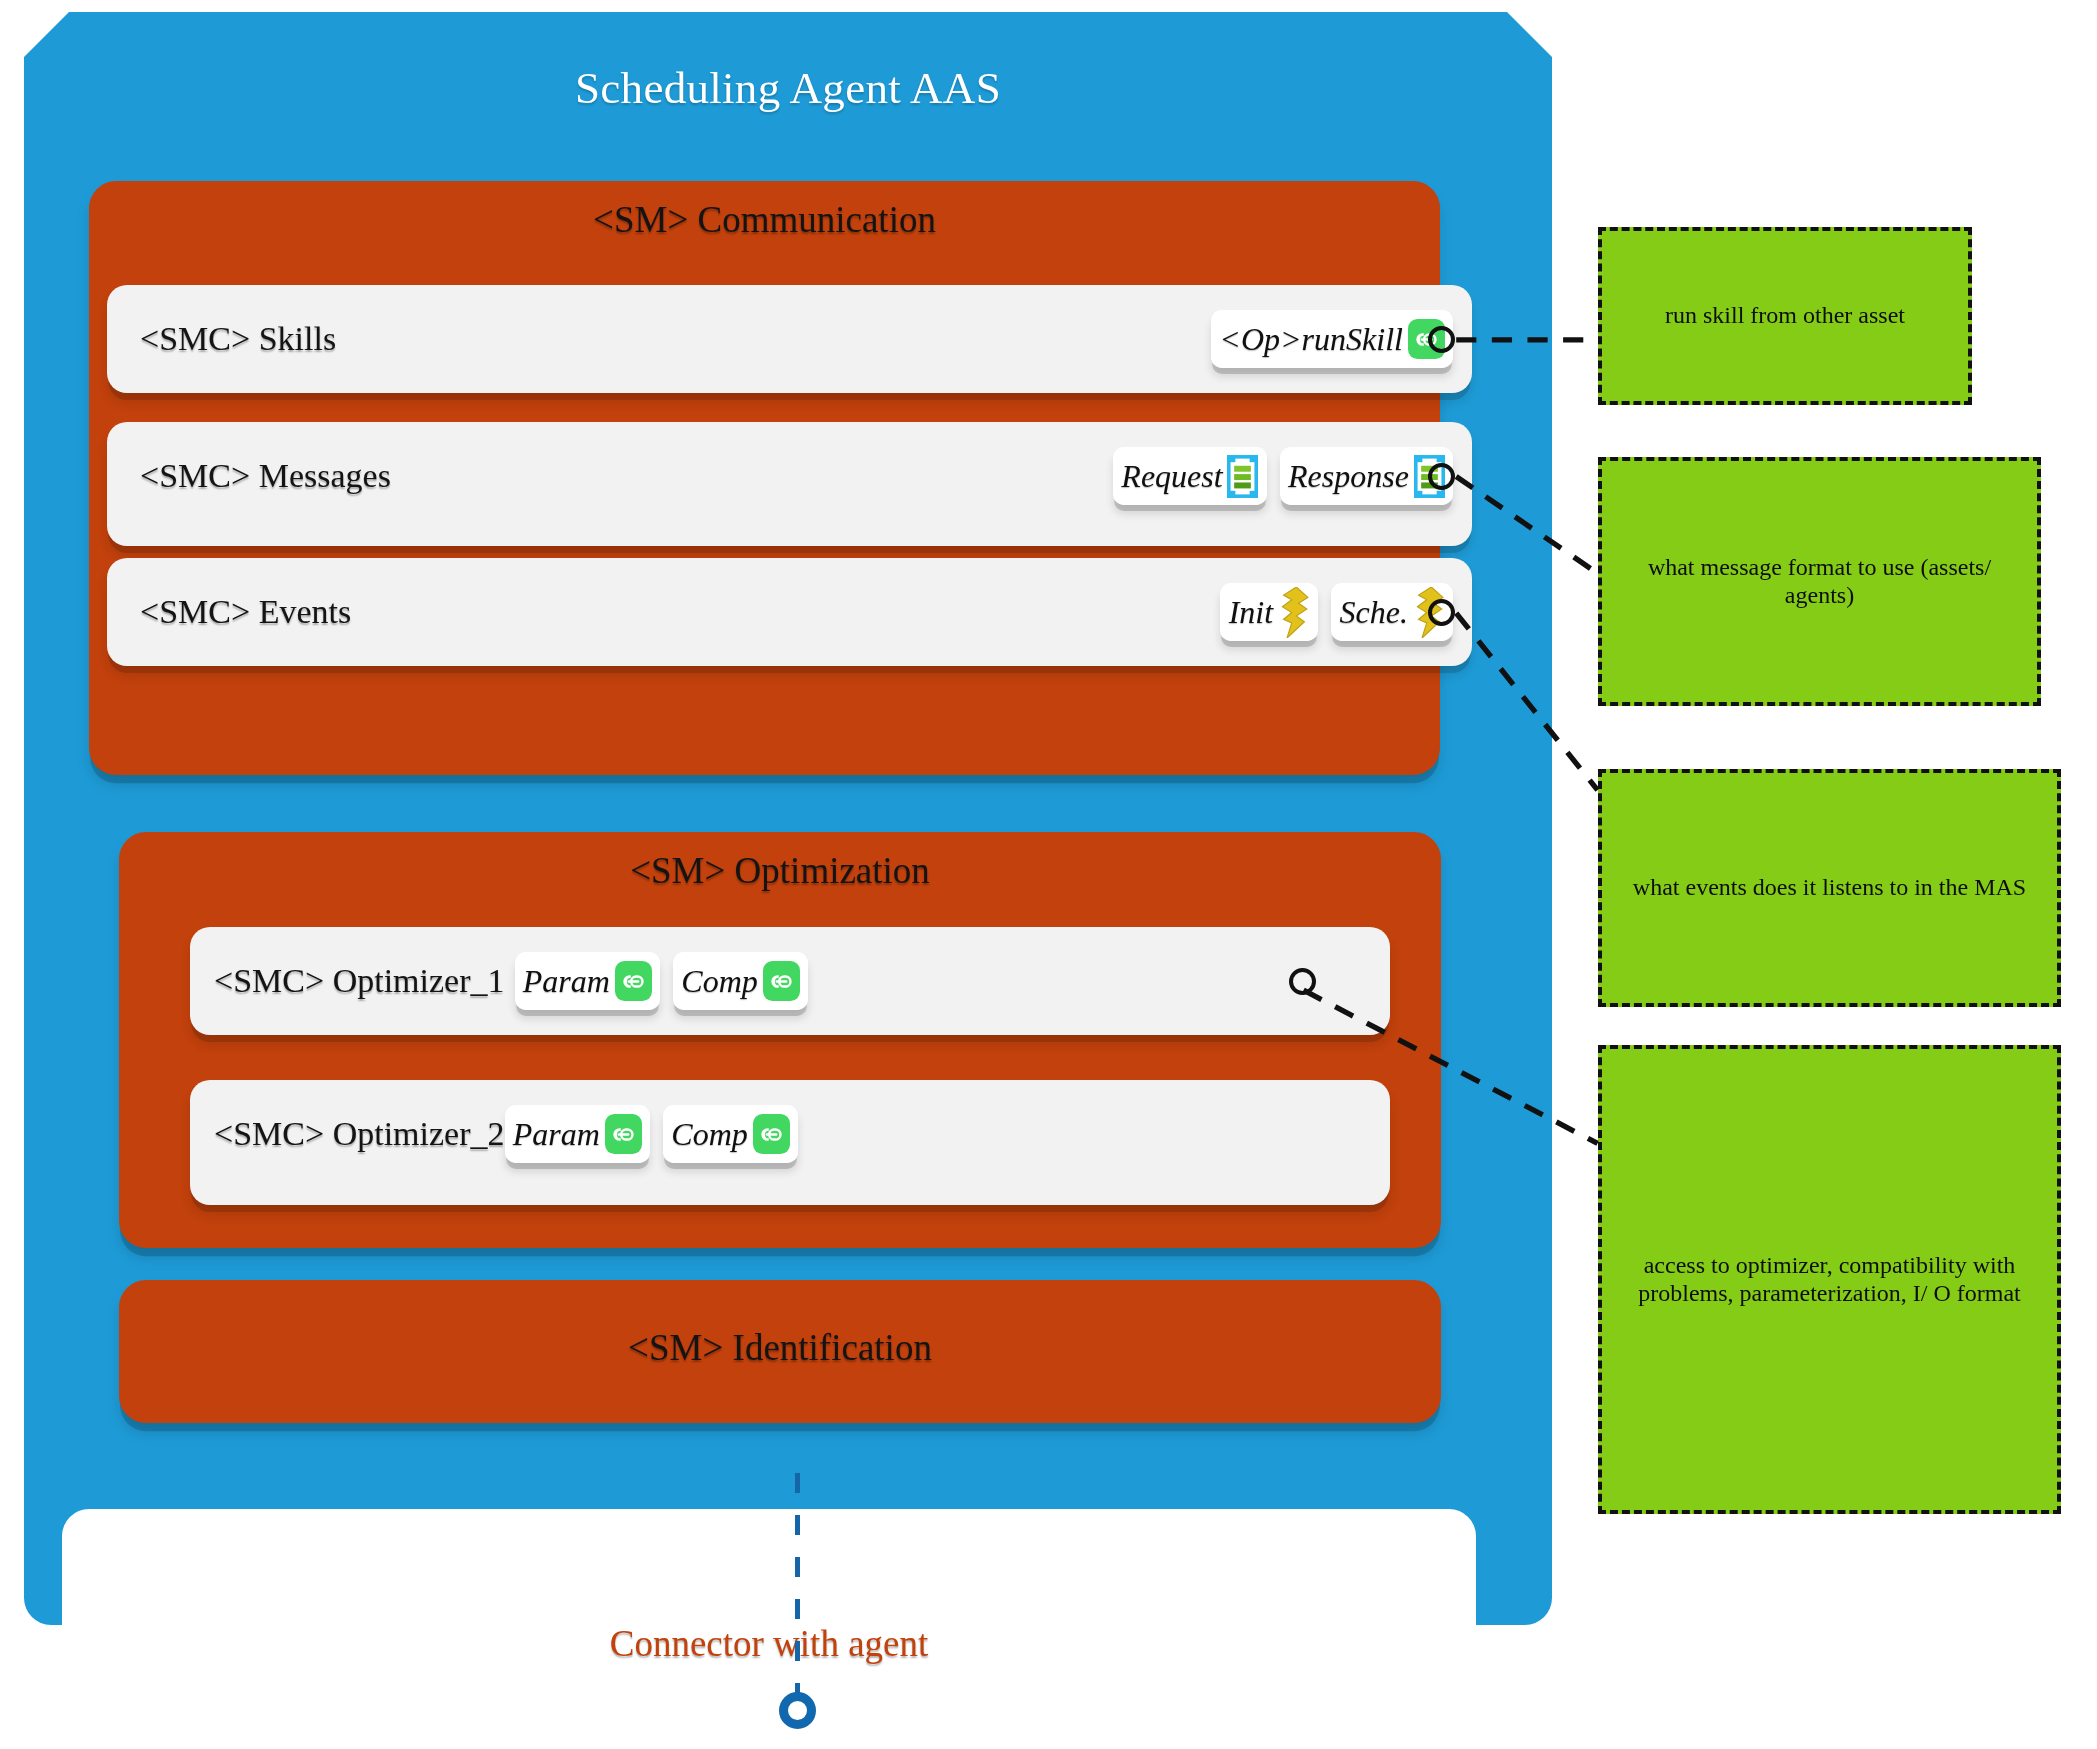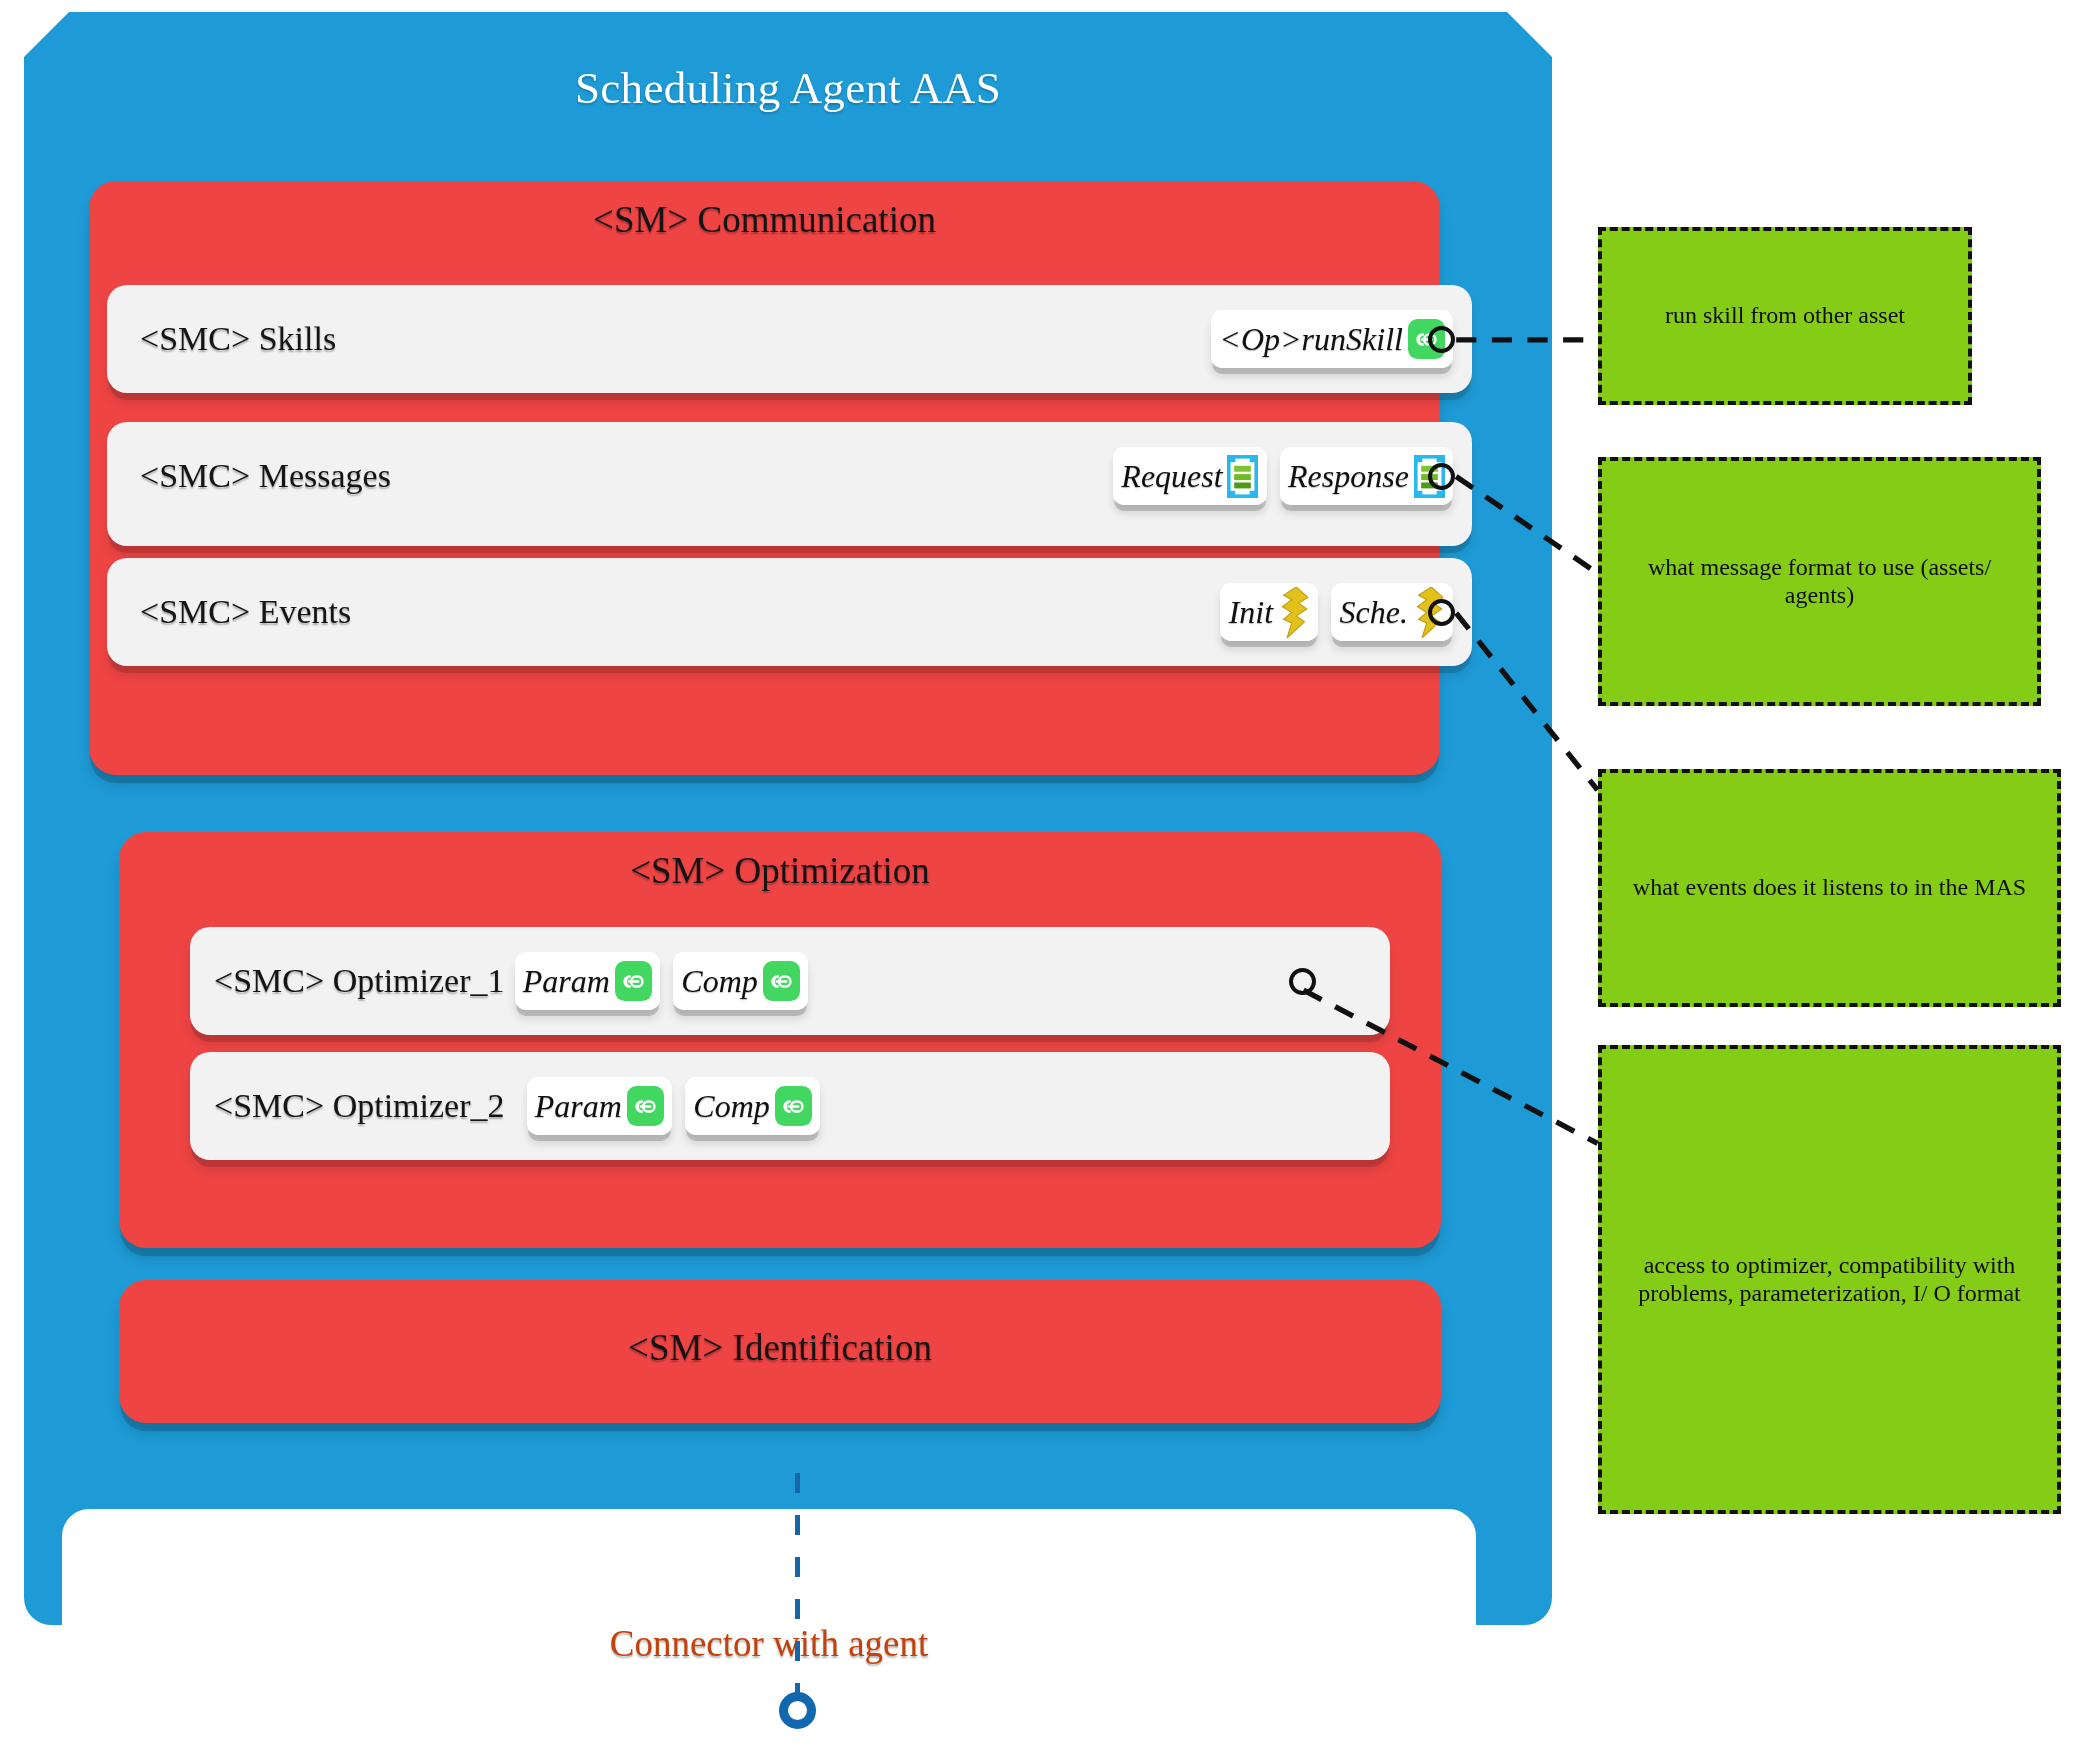--- a/index.html
+++ b/index.html
@@ -14,21 +14,21 @@
     clip-path:polygon(0 45px, 45px 0, 1483px 0, 1528px 45px, 1528px 1613px, 0 1613px);
   }
   #aas-title{
     position:absolute; left:0; top:50px; width:1528px;
     text-align:center; color:#ffffff; font-size:45px; letter-spacing:0.3px;
     text-shadow:0 1.8px 2.4px rgba(0,0,0,.22);
   }
 
   
   .sm-card{
-    position:absolute; background:#ef4444; border-radius:27px;
+    position:absolute; background:#c2410c; border-radius:27px;
     box-shadow:0 9.5px 0 -1.2px rgba(0,0,0,.16), 0 10.7px 13px rgba(0,0,0,.13);
   }
   .sm-title{
     text-align:center; font-size:37px; color:#141414; padding-top:16.6px;
     text-shadow:0 1.8px 1.8px rgba(0,0,0,.30);
   }
 
   #card-communication{ left:89px; top:181px; width:1351px; height:594px; }
   #card-optimization { left:119px; top:832px; width:1322px; height:416px; }
   #card-identification{ left:119px; top:1280px; width:1322px; height:143px; }
@@ -218,21 +218,21 @@
               <path d="M12.5 22.5 A6.5 6.5 0 0 1 12.5 9.5 L11 9.5 A6.5 6.5 0 0 0 11 22.5 Z"></path>
               <path d="M10 16 H22"></path>
             </g>
           </svg>
         </span>
       </div>
     </div>
   </div>
   <div class="anchor" style="left:1170px; top:136px;"></div>
 
-  <div class="smc-row" style="left:71px; top:220px; width:1158px; height:108px; padding:0 18px 0 24px; justify-content:flex-start; gap:22px;">
+  <div class="smc-row" style="left:71px; top:248px; width:1158px; height:108px; padding:0 18px 17px 24px; justify-content:flex-start; gap:0;">
     <span class="smc-label">&lt;SMC&gt; Optimizer_2</span>
     <div class="smc-chips">
       <div class="chip">
         <span class="chip-label">Param</span>
         <span class="icon-skill">
           <svg viewBox="0 0 32 32" aria-hidden="true">
             <g fill="none" stroke="#ffffff" stroke-width="3.1" stroke-linecap="round">
               <path d="M19.5 9.5 A6.5 6.5 0 0 0 19.5 22.5 L21 22.5 A6.5 6.5 0 0 0 21 9.5 Z"></path>
               <path d="M12.5 22.5 A6.5 6.5 0 0 1 12.5 9.5 L11 9.5 A6.5 6.5 0 0 0 11 22.5 Z"></path>
               <path d="M10 16 H22"></path>

